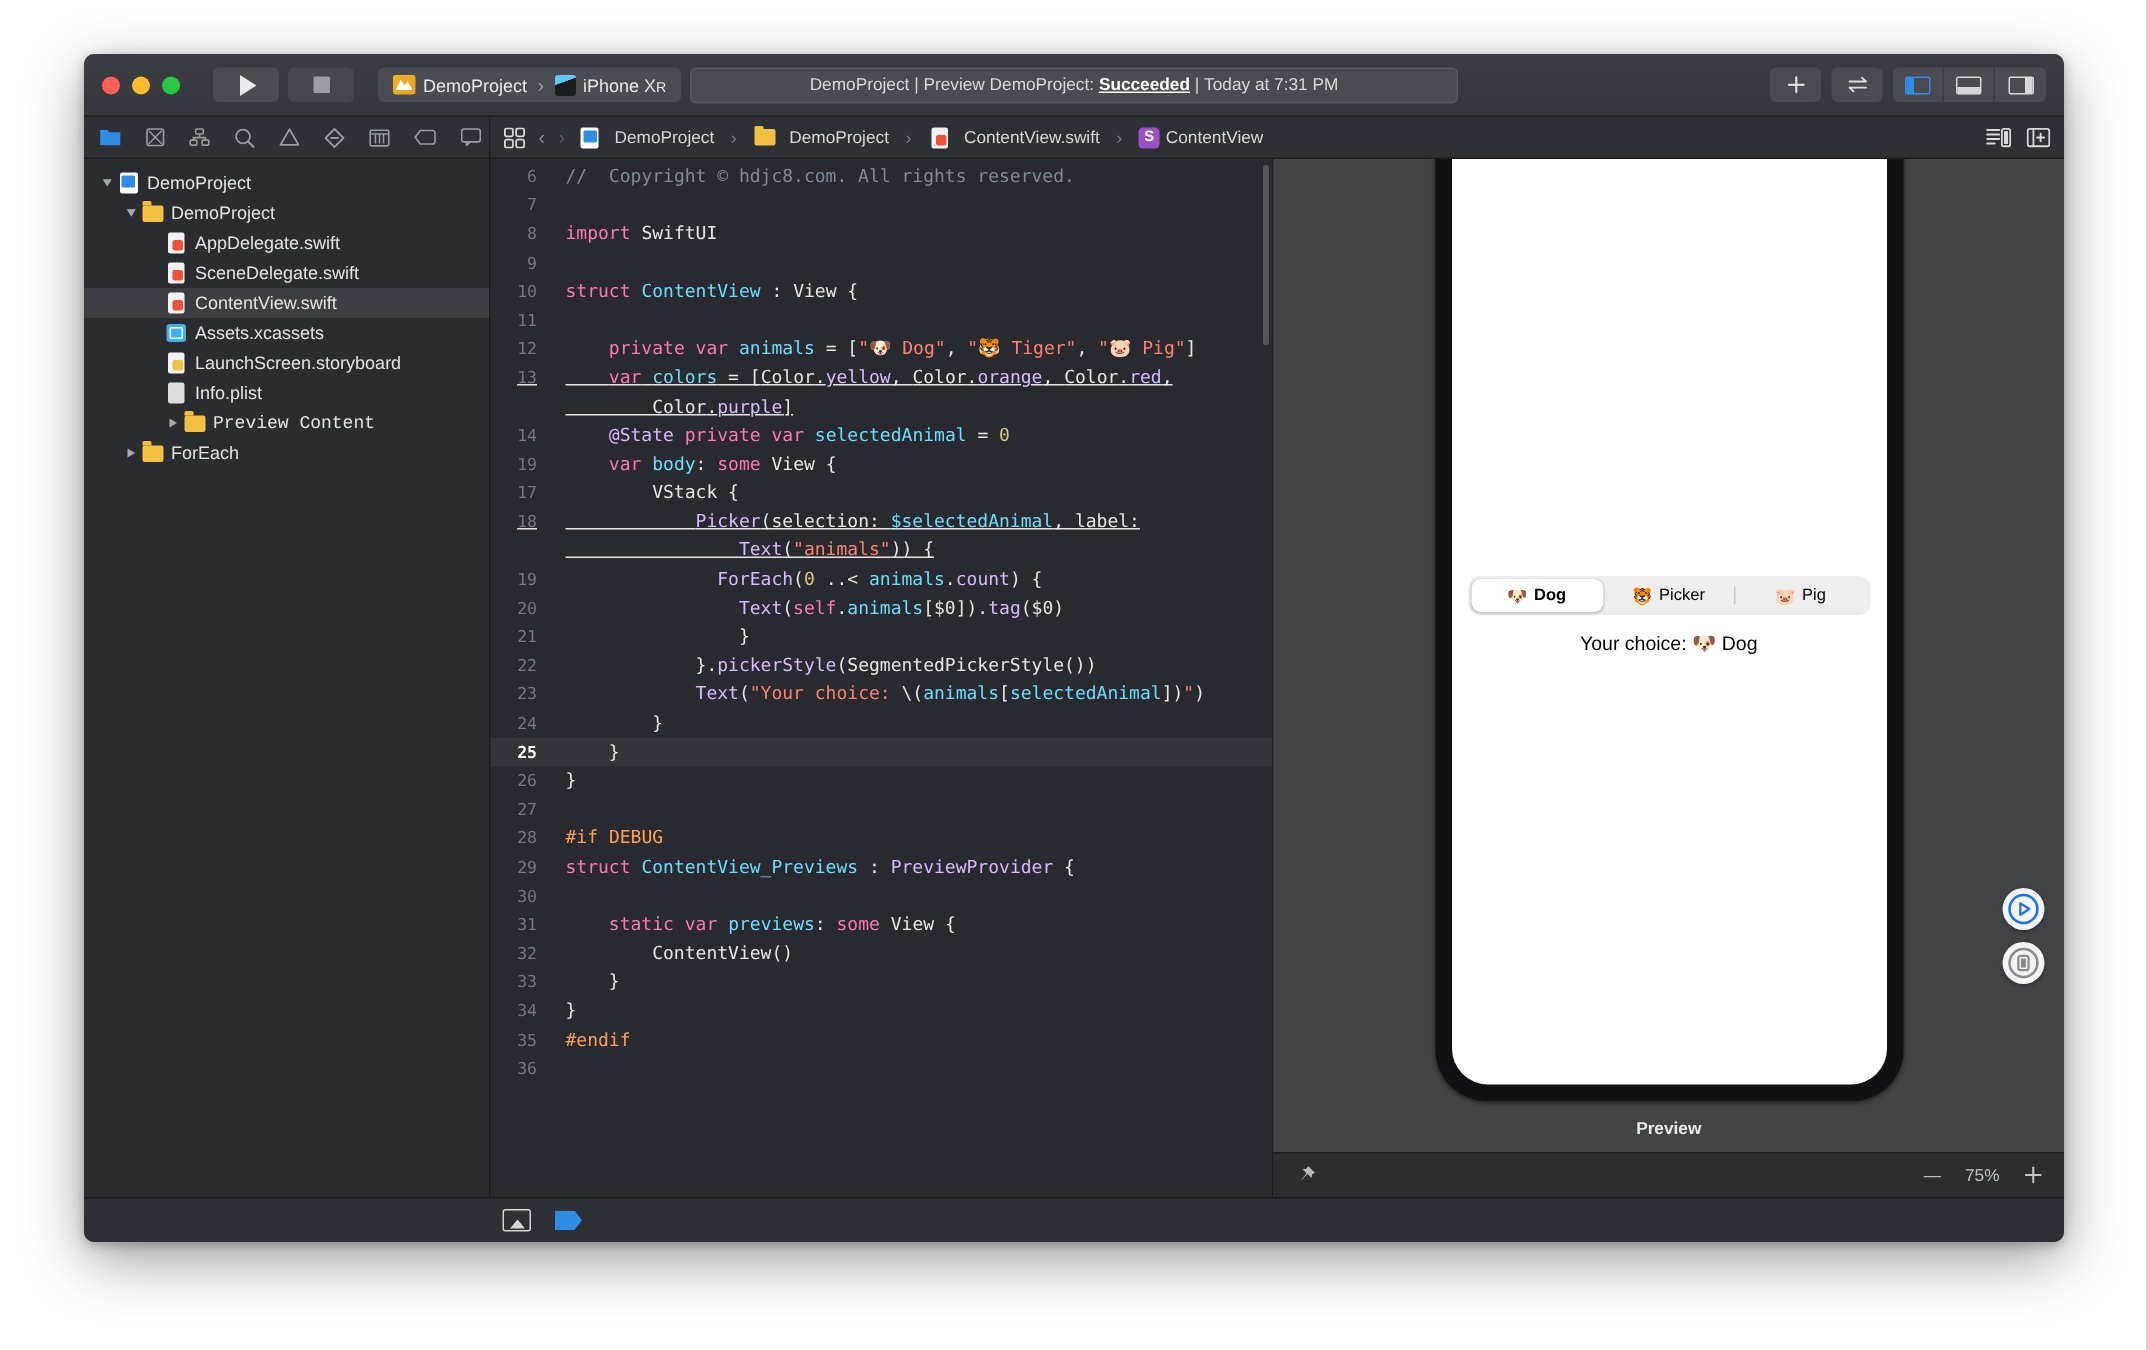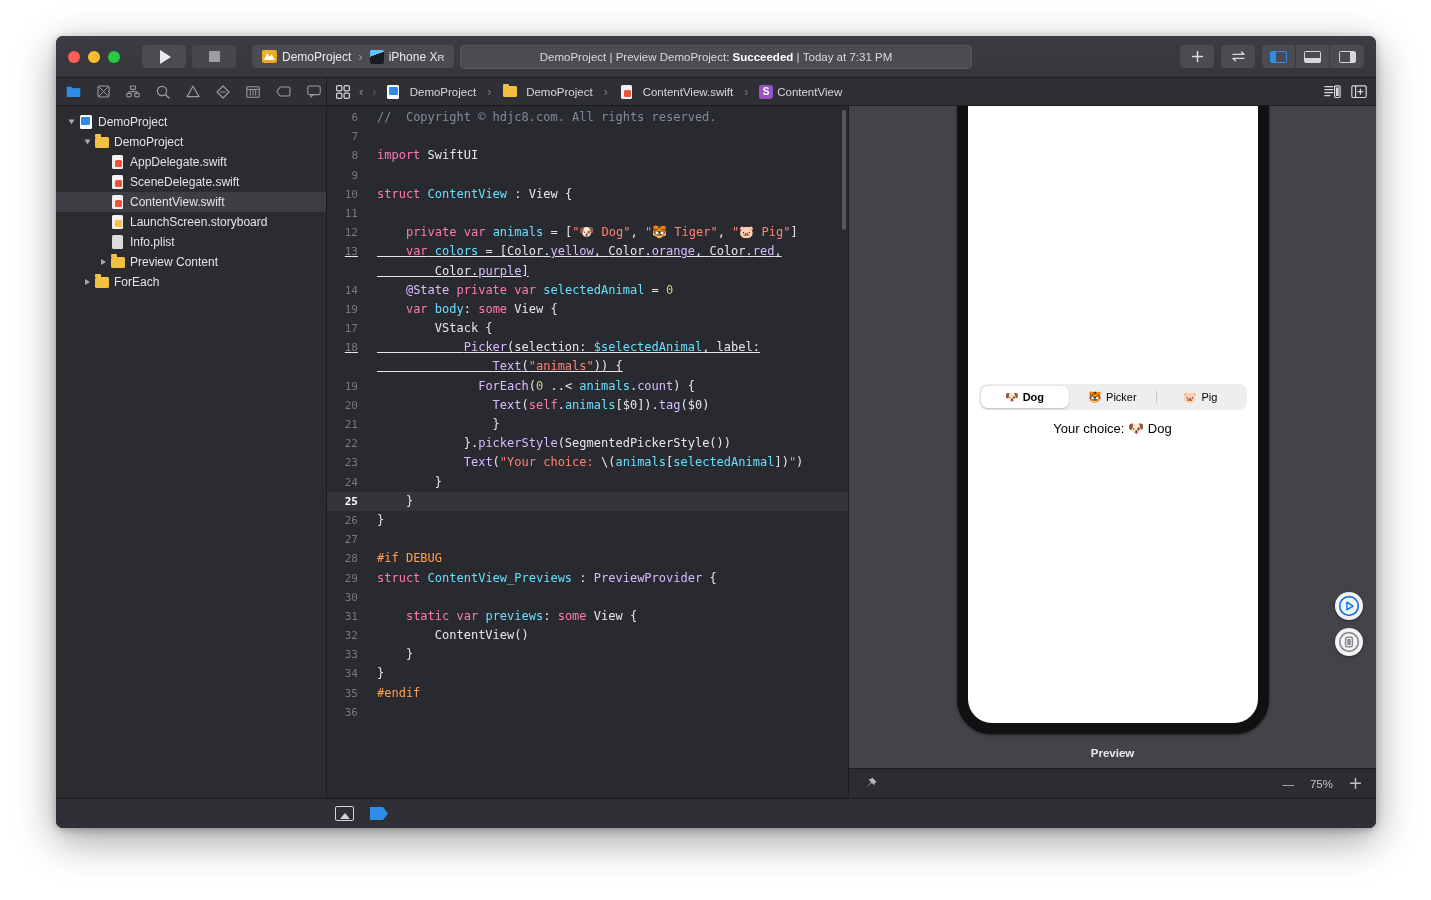--- a/index.html
+++ b/index.html
@@ -93,21 +93,21 @@
     position: absolute;
     left: 50%; transform: translateX(-50%);
     width: 512px; height: 24px;
     background: #4a4c52;
     border: 1px solid #56585f;
     border-radius: 4px;
     display: flex; align-items: center; justify-content: center;
     font-size: 11.5px; color: #d9dadd;
     white-space: nowrap;
   }
-  .status b { color: #ffffff; font-weight: 700; }
+  .status b { color: #ffffff; font-weight: 700; text-decoration: underline; }
 
   .tb-right {
     margin-left: auto;
     display: flex; align-items: center; gap: 7px;
   }
   .icon-btn {
     width: 34px; height: 23px;
     background: #4a4c52; border-radius: 4px;
     display: flex; align-items: center; justify-content: center;
     color: #dcdde0;
@@ -530,32 +530,39 @@
             <div class="trow selected" style="padding-left: 40px;">
               <span class="tw"></span>
               <span class="ic">
                 <span class="ic-swift"></span>
               </span>
               <span>ContentView.swift</span>
             </div>
             <div class="trow" style="padding-left: 40px;">
               <span class="tw"></span>
               <span class="ic">
-                <span class="ic-story"></span>
-              </span>
-              <span>LaunchScreen.storyboard</span>
+                <span class="ic-assets"></span>
+              </span>
+              <span>Assets.xcassets</span>
             </div>
             <div class="trow" style="padding-left: 40px;">
               <span class="tw"></span>
               <span class="ic">
+                <span class="ic-story"></span>
+              </span>
+              <span>LaunchScreen.storyboard</span>
+            </div>
+            <div class="trow" style="padding-left: 40px;">
+              <span class="tw"></span>
+              <span class="ic">
                 <span class="ic-plist"></span>
               </span>
               <span>Info.plist</span>
             </div>
-            <div class="trow" style="padding-left: 40px;">
+            <div class="trow" style="padding-left: 52px; font-family: Liberation Mono, monospace;">
               <span class="tw">
                 <span class="caret"></span>
               </span>
               <span class="ic">
                 <span class="ic-folder"></span>
               </span>
               <span>Preview Content</span>
             </div>
             <div class="trow" style="padding-left: 24px;">
               <span class="tw">

